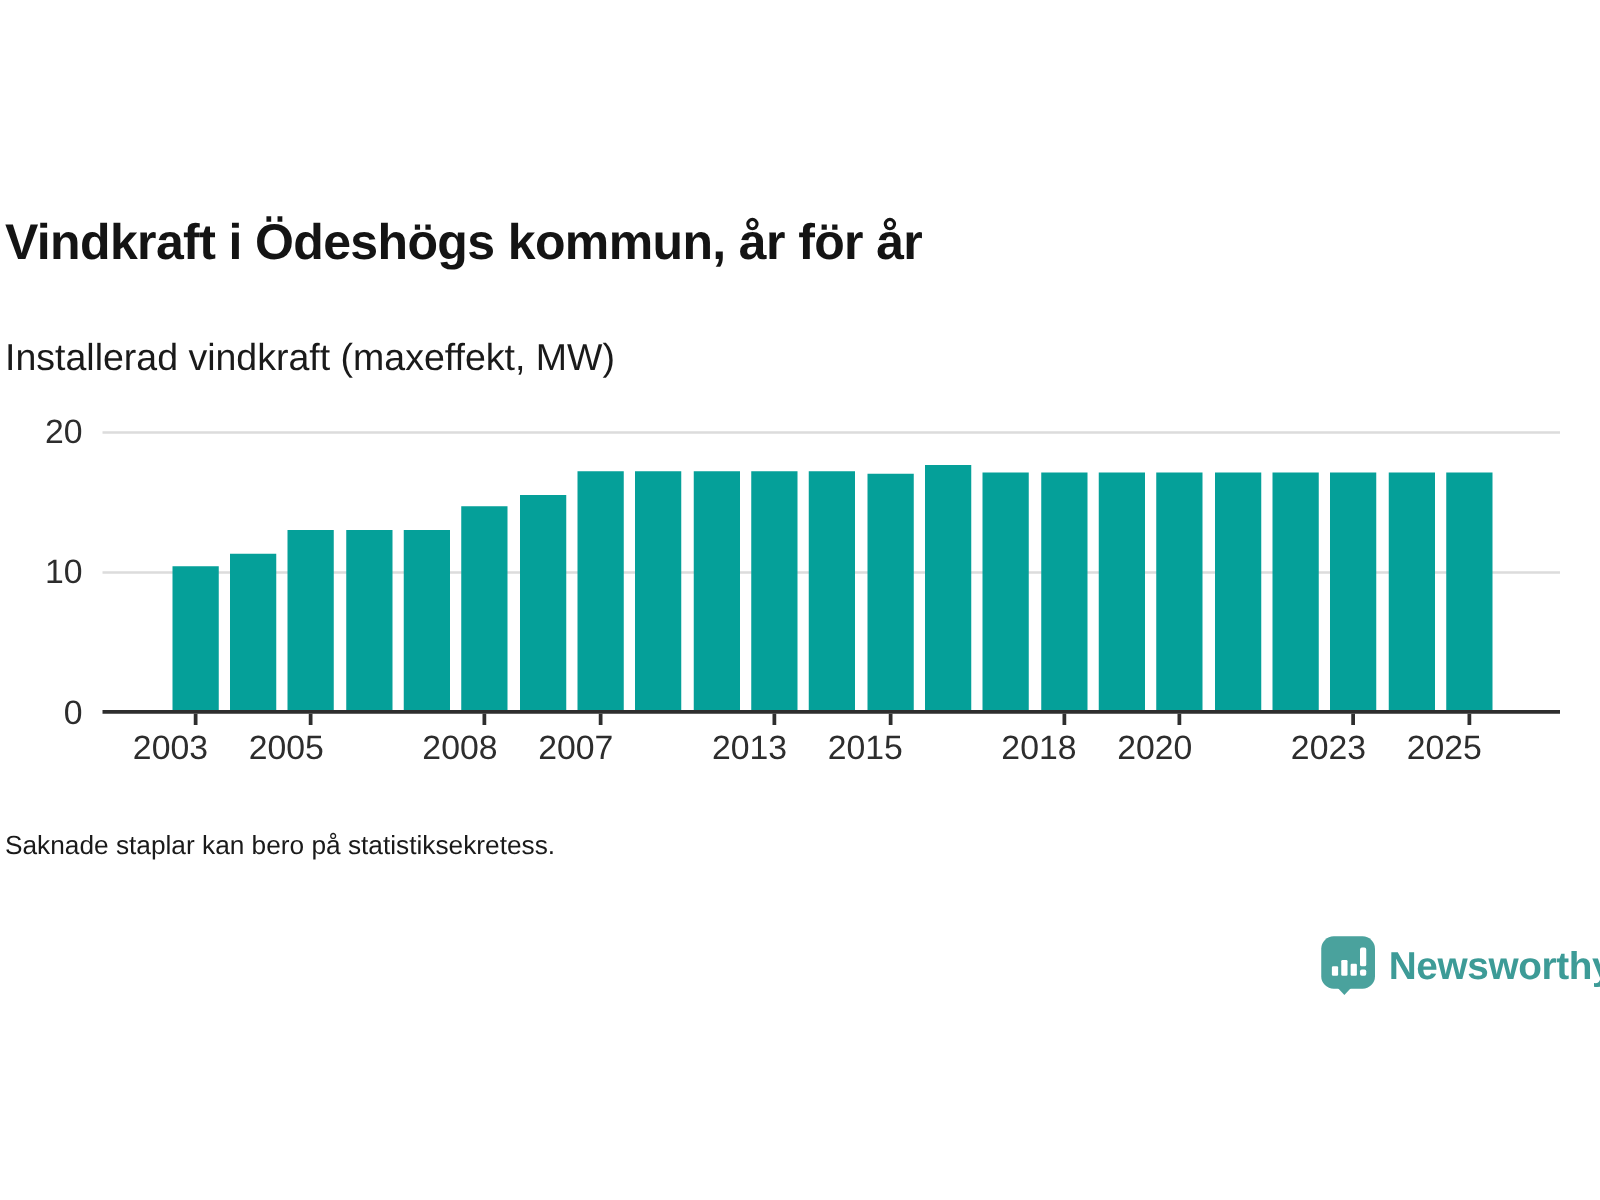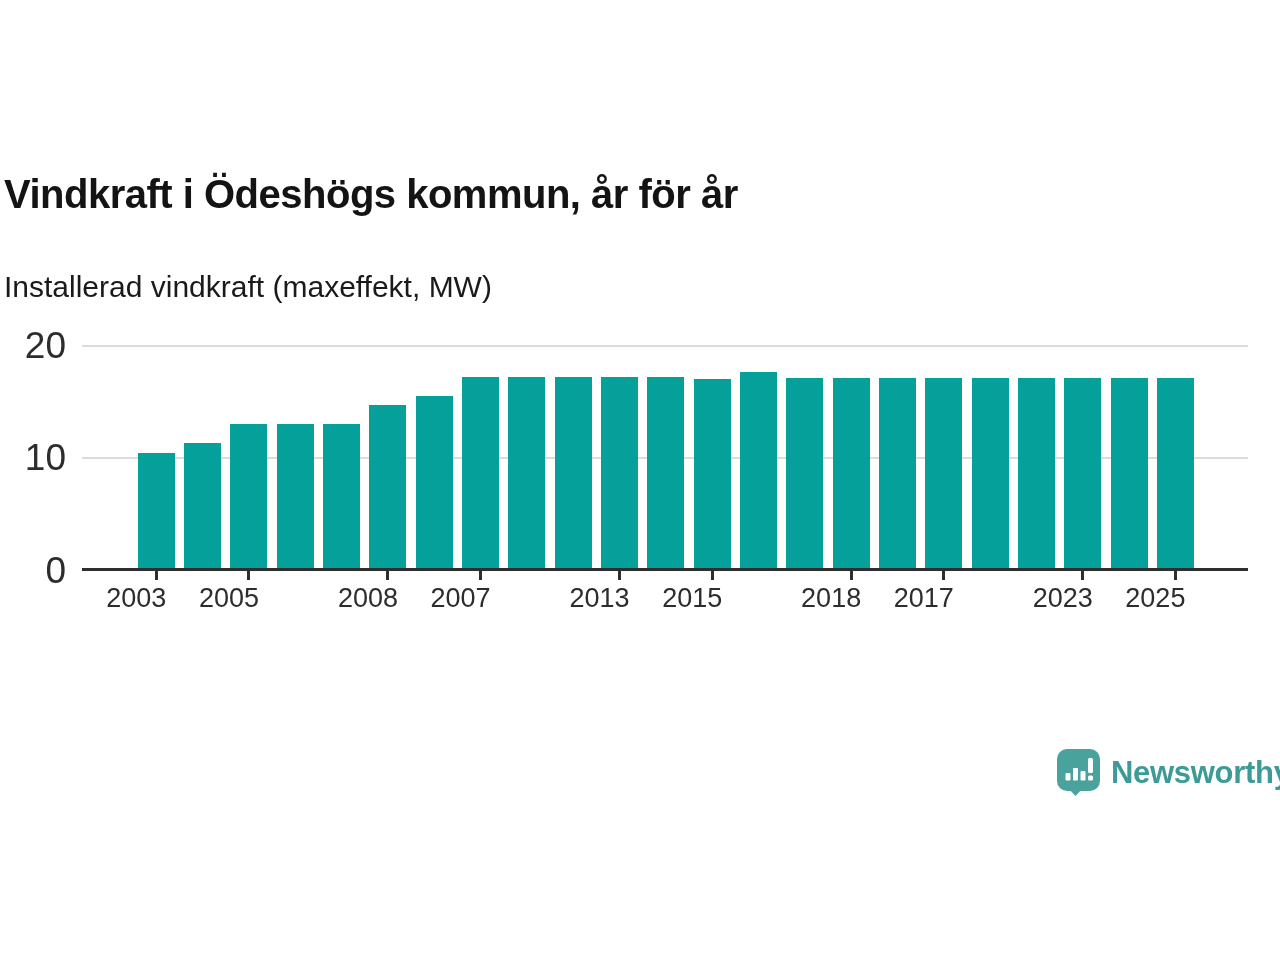--- a/index.html
+++ b/index.html
@@ -50,21 +50,21 @@
     height: 3px;
     background: #2e2e2e;
   }
   .bar {
     position: absolute;
   }
   .y-tick-label {
     position: absolute;
     width: 60px;
     text-align: right;
-    font-size: 37px;
+    font-size: 27px;
     color: #2d2d2d;
     line-height: 27px;
   }
   .x-tick {
     position: absolute;
     width: 3px;
     height: 9px;
     background: #2e2e2e;
   }
   .x-tick-label {
@@ -146,27 +146,28 @@
       <div class="x-tick-label" style="left: 337.9px; top: 585px;">2008</div>
       <div class="x-tick" style="left: 479.04px; top: 571px; background: rgb(46, 46, 46);"></div>
       <div class="x-tick-label" style="left: 430.54px; top: 585px;">2007</div>
       <div class="x-tick" style="left: 618px; top: 571px; background: rgb(46, 46, 46);"></div>
       <div class="x-tick-label" style="left: 569.5px; top: 585px;">2013</div>
       <div class="x-tick" style="left: 710.64px; top: 571px; background: rgb(46, 46, 46);"></div>
       <div class="x-tick-label" style="left: 662.14px; top: 585px;">2015</div>
       <div class="x-tick" style="left: 849.6px; top: 571px; background: rgb(46, 46, 46);"></div>
       <div class="x-tick-label" style="left: 801.1px; top: 585px;">2018</div>
       <div class="x-tick" style="left: 942.24px; top: 571px; background: rgb(46, 46, 46);"></div>
-      <div class="x-tick-label" style="left: 893.74px; top: 585px;">2017</div>
+      <div class="x-tick-label" style="left: 893.74px; top: 585px;">2020</div>
       <div class="x-tick" style="left: 1081.2px; top: 571px; background: rgb(46, 46, 46);"></div>
       <div class="x-tick-label" style="left: 1032.7px; top: 585px;">2023</div>
       <div class="x-tick" style="left: 1173.84px; top: 571px; background: rgb(46, 46, 46);"></div>
       <div class="x-tick-label" style="left: 1125.34px; top: 585px;">2025</div>
     </div>
 
+  <div class="footer-note">Saknade staplar kan bero på statistiksekretess.</div>
 
   <div class="logo">
     <svg width="45" height="49" viewBox="0 0 45 49">
       <rect x="1" y="1" width="43" height="42" rx="10" fill="#4aa29d"></rect>
       <path d="M12 40 L19.5 48 L27 40 Z" fill="#4aa29d"></path>
       <rect x="9.5" y="25" width="5" height="7.5" rx="1" fill="#ffffff"></rect>
       <rect x="17" y="20" width="5" height="12.5" rx="1" fill="#ffffff"></rect>
       <rect x="24.5" y="23" width="5" height="9.5" rx="1" fill="#ffffff"></rect>
       <rect x="32" y="10" width="5" height="15" rx="1.5" fill="#ffffff"></rect>
       <rect x="32" y="27.5" width="5" height="5" rx="1.5" fill="#ffffff"></rect>

